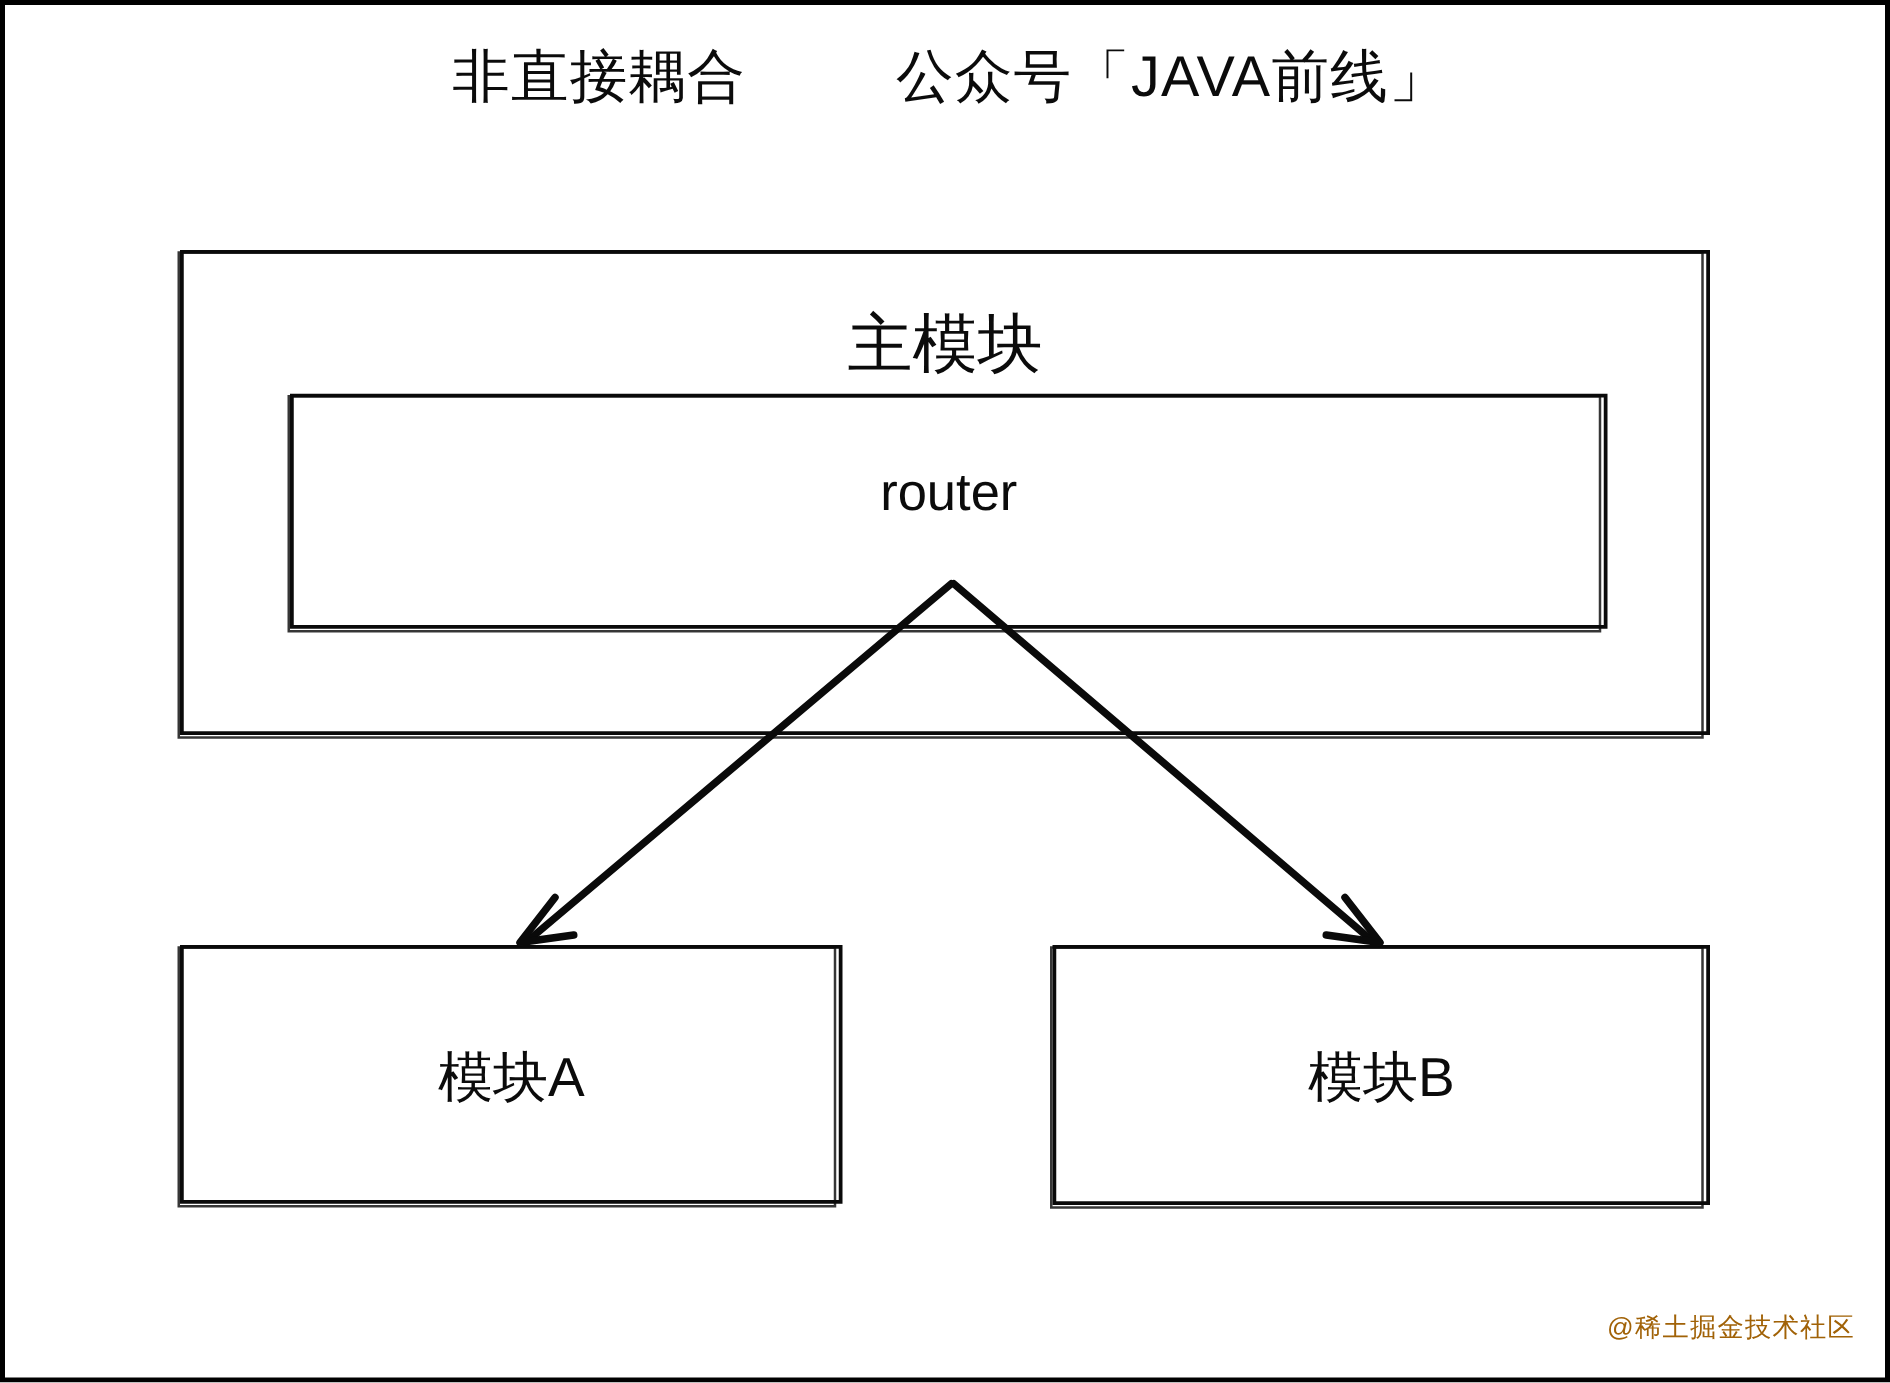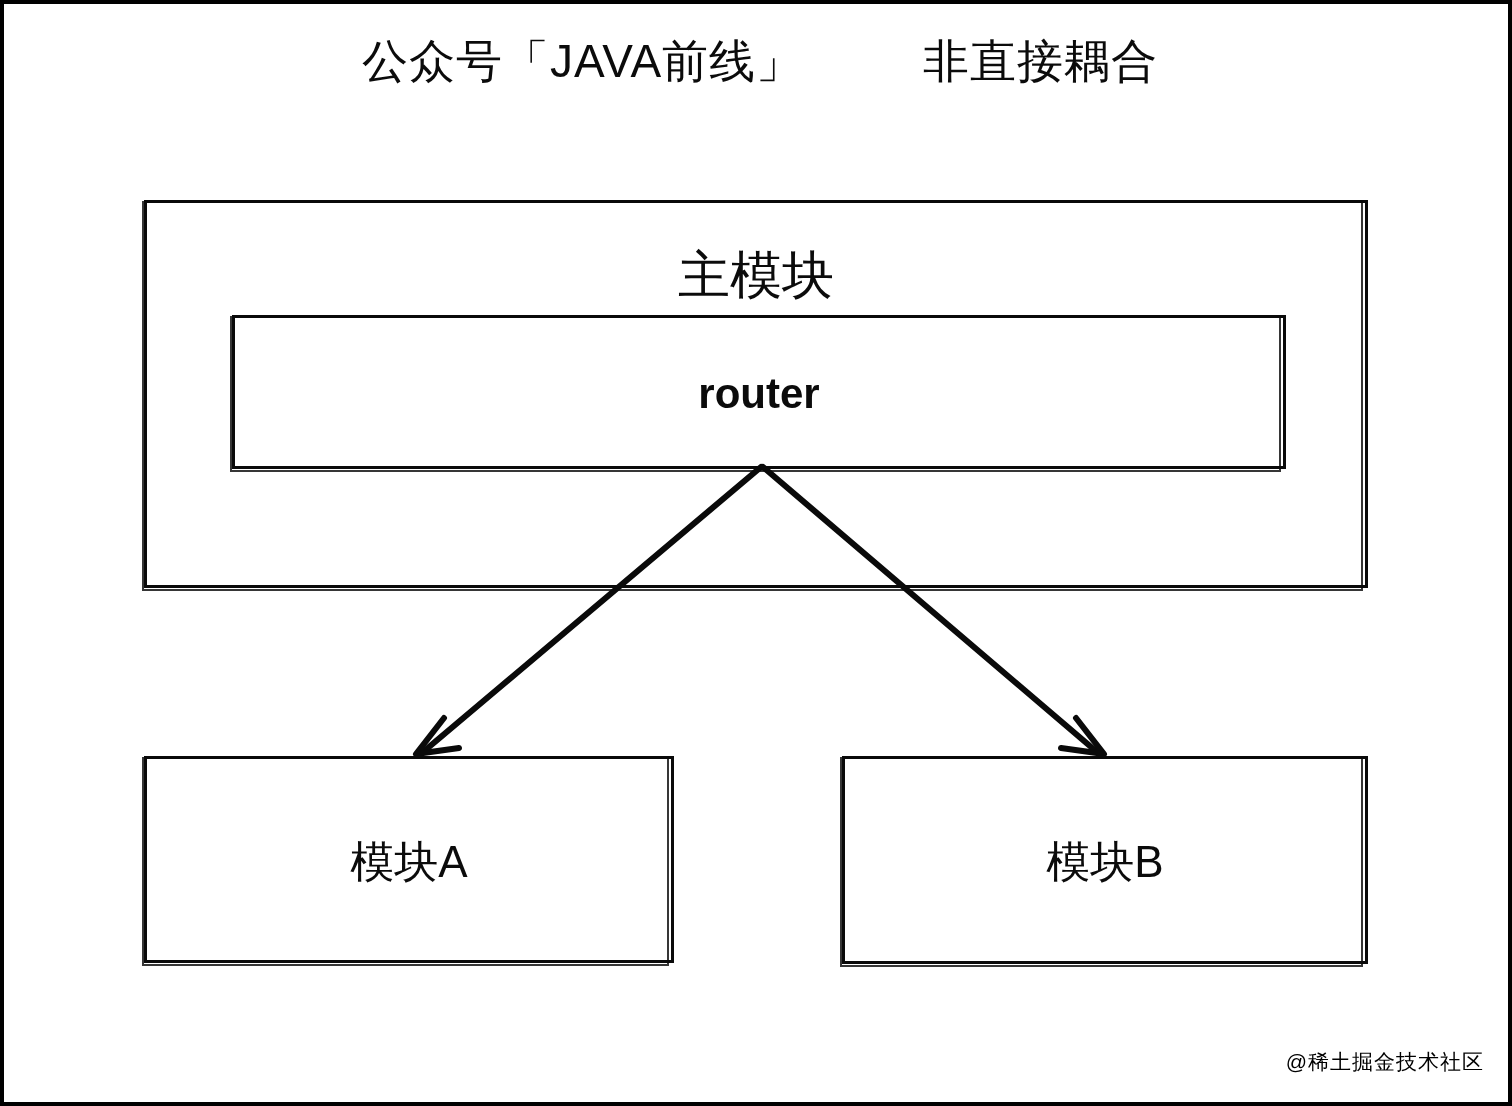--- a/index.html
+++ b/index.html
@@ -61,23 +61,22 @@
   #main-module {
     left: 140px;
     top: 196px;
     width: 1224px;
     height: 388px;
   }
   #router-box {
     left: 228px;
     top: 311px;
     width: 1054px;
-    height: 154px;
+    height: 188px;
     border-width: 3px;
-    font-weight: bold;
   }
   #module-a {
     left: 140px;
     top: 752px;
     width: 530px;
     height: 207px;
   }
   #module-b {
     left: 838px;
     top: 752px;
@@ -117,34 +116,34 @@
     pointer-events: none;
     z-index: 4;
   }
 
   
   #watermark {
     position: absolute;
     right: 24px;
     bottom: 26px;
     font-size: 21px;
-    color: #000000;
+    color: #a16207;
     letter-spacing: 1px;
     white-space: nowrap;
     user-select: none;
   }
 </style>
 </head>
 <body>
 
 <div id="canvas">
 
   <div class="title-row">
+    <div class="title-text">非直接耦合</div>
     <div class="title-text">公众号「JAVA前线」</div>
-    <div class="title-text">非直接耦合</div>
   </div>
 
   <div class="box" id="main-module">
     <div class="box-label" id="main-module-label">主模块</div>
   </div>
 
   <div class="box" id="router-box">
     <div class="box-label" id="router-label">router</div>
   </div>
 

